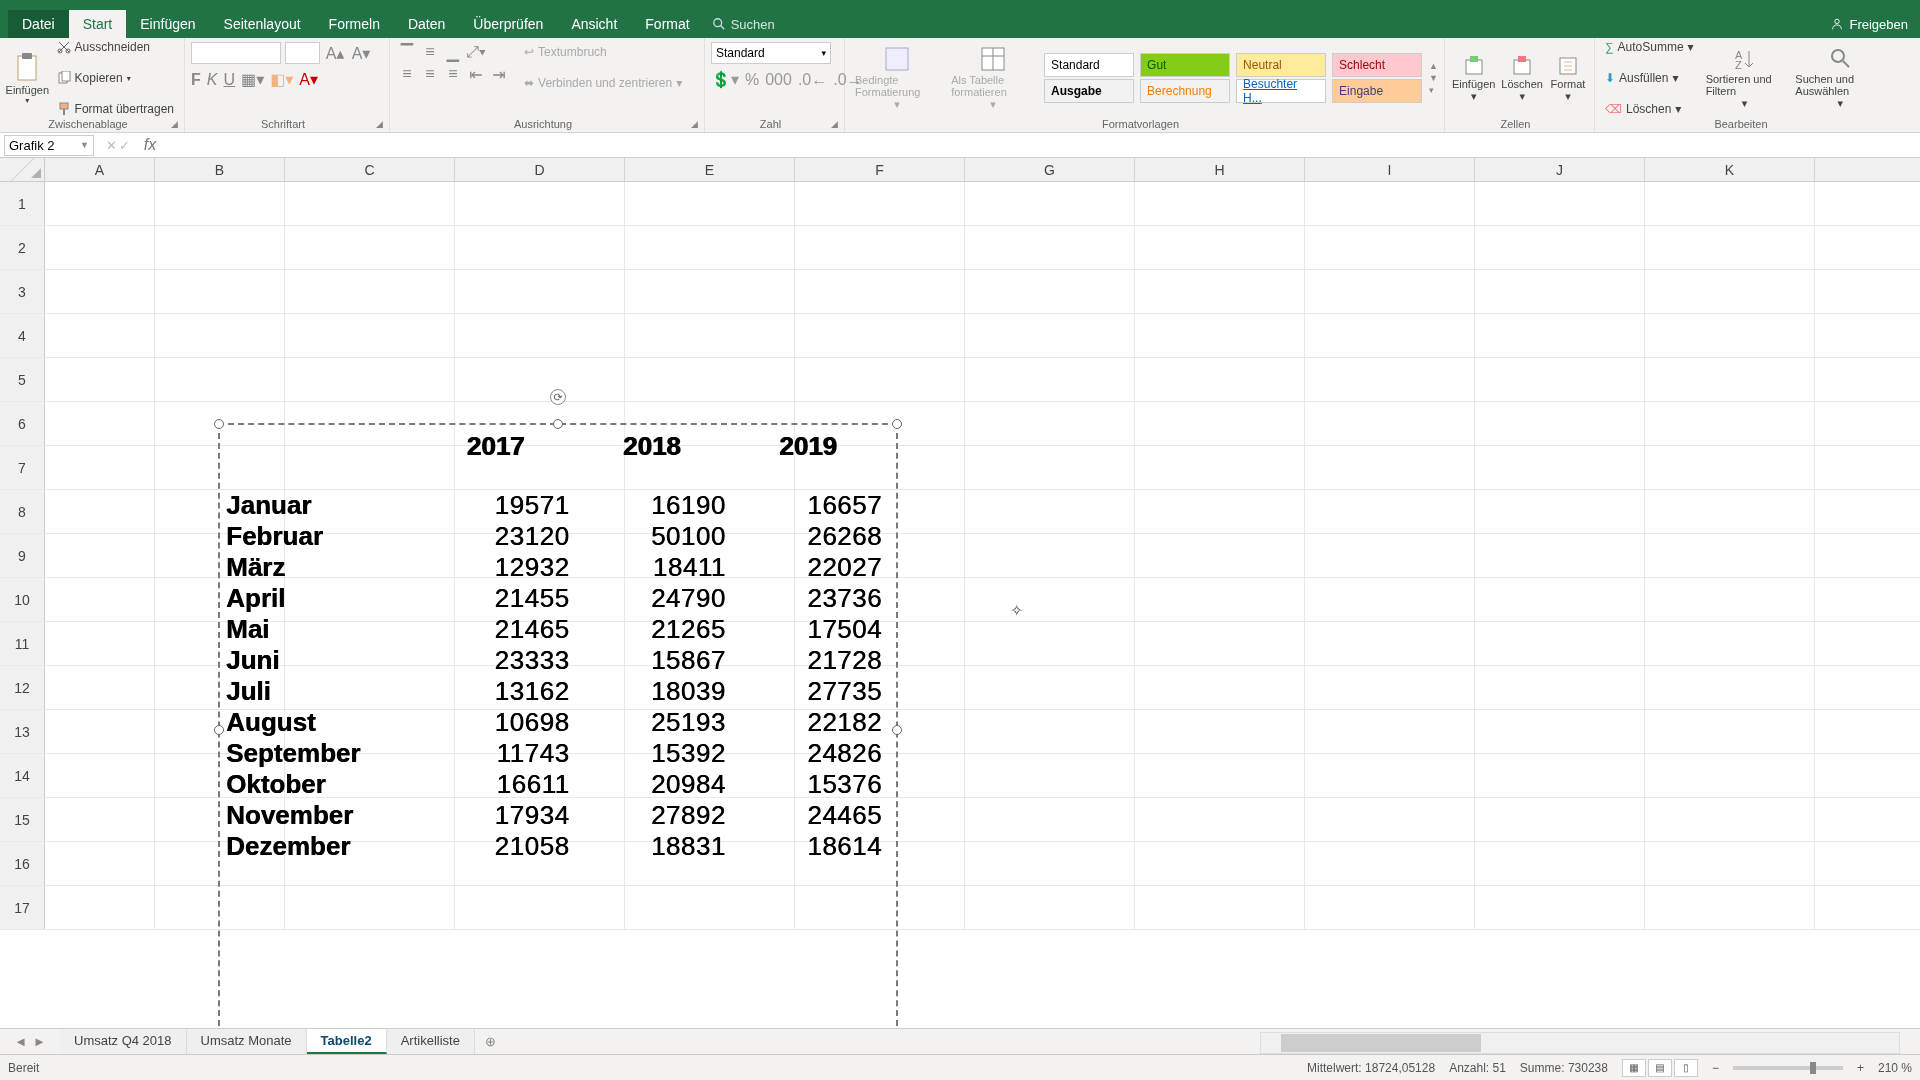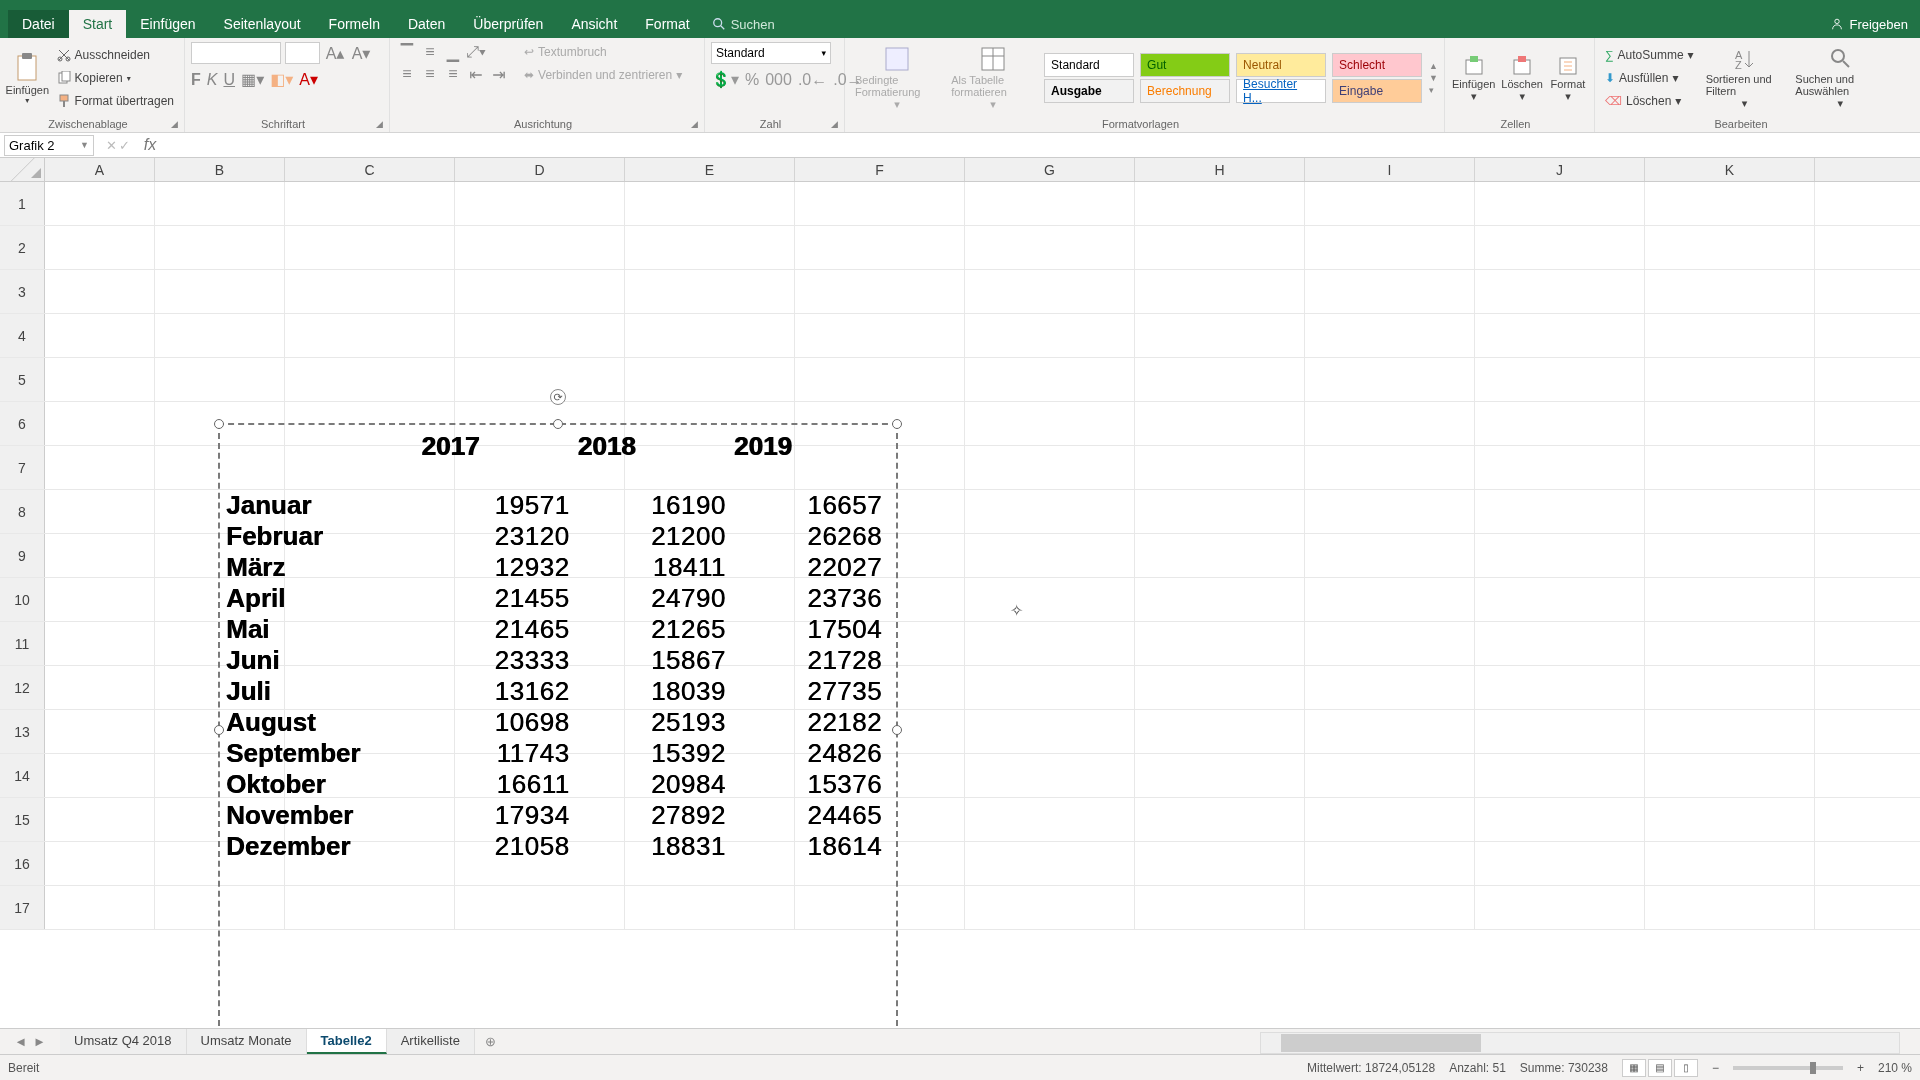--- a/index.html
+++ b/index.html
@@ -17,21 +17,21 @@
 .ribbon-tabs .search-box svg { margin-right: 5px; }
 .ribbon-tabs .spacer { flex: 1; }
 .ribbon-tabs .share { padding: 4px 12px; color: #fff; font-size: 13px; display: flex; align-items: center; gap: 5px; }
 
 
 .ribbon { height: 95px; background: #f3f2f1; border-bottom: 1px solid #d4d4d4; display: flex; }
 .rib-group { border-right: 1px solid #e1e1e1; padding: 4px 6px 2px 6px; display: flex; flex-direction: column; position: relative; }
 .rib-group-label { font-size: 11px; color: #666; text-align: center; position: absolute; bottom: 2px; left: 0; right: 8px; }
 .rib-group-launcher { position: absolute; bottom: 3px; right: 3px; width: 10px; height: 10px; font-size: 9px; color: #888; }
 .rib-row { display: flex; align-items: center; gap: 4px; }
-.rib-col { display: flex; flex-direction: column; gap: 3px; }
+.rib-col { display: flex; flex-direction: column; gap: 11px; }
 .rib-btn-lg { display: flex; flex-direction: column; align-items: center; justify-content: center; padding: 2px 4px; cursor: pointer; font-size: 11px; color: #444; min-width: 40px; }
 .rib-btn-lg svg, .rib-btn-lg .ico { margin-bottom: 2px; }
 .rib-btn-sm { display: flex; align-items: center; gap: 4px; padding: 1px 4px; font-size: 12px; color: #444; cursor: pointer; height: 20px; white-space: nowrap; }
 .rib-btn-sm.disabled, .rib-btn-lg.disabled { color: #aaa; }
 .font-box { width: 90px; height: 22px; border: 1px solid #ccc; background: #fff; font-size: 12px; padding: 0 4px; }
 .size-box { width: 35px; height: 22px; border: 1px solid #ccc; background: #fff; font-size: 12px; padding: 0 4px; }
 .align-row { display: flex; gap: 1px; margin-bottom: 2px; }
 .align-btn { width: 22px; height: 20px; display: flex; align-items: center; justify-content: center; color: #888; }
 .num-combo { width: 120px; height: 22px; border: 1px solid #ccc; background: #fff; font-size: 12px; padding: 2px 4px; display:flex; align-items:center; justify-content:space-between; }
 .style-cell { width: 90px; height: 24px; border: 1px solid #ccc; font-size: 12px; display: flex; align-items: center; padding: 0 6px; margin: 1px; }
@@ -66,21 +66,21 @@
 
 .pic-obj { position: absolute; left: 218px; top: 265px; width: 680px; height: 613px; border: 2px dashed #7a7a7a; background: rgba(255,255,255,0.0); }
 .pic-obj .handle { position: absolute; width: 10px; height: 10px; background: #fff; border: 1px solid #666; border-radius: 50%; }
 .h-tl{top:-6px;left:-6px}.h-tr{top:-6px;right:-6px}.h-bl{bottom:-6px;left:-6px}.h-br{bottom:-6px;right:-6px}
 .h-tm{top:-6px;left:calc(50% - 5px)}.h-bm{bottom:-6px;left:calc(50% - 5px)}
 .h-ml{top:calc(50% - 5px);left:-6px}.h-mr{top:calc(50% - 5px);right:-6px}
 .rot-handle { position: absolute; top:-36px; left: calc(50% - 8px); width:16px; height:16px; border:1px solid #888; border-radius:50%; background:#fff; display:flex; align-items:center; justify-content:center; font-size:11px; color:#555;}
 .pic-table { position: absolute; inset: 6px; font-family: Calibri, sans-serif; }
 .pic-table .hdr { display:flex; font-weight: bold; font-size: 26px; }
 .pic-table .hdr div:first-child { width: 200px; }
-.pic-table .hdr div { width: 160px; text-align: left; padding-right: 8px; text-shadow: 1px 0 currentColor; }
+.pic-table .hdr div { width: 160px; text-align: center; padding-right: 8px; text-shadow: 1px 0 currentColor; }
 .pic-table .drow { display:flex; font-size: 26px; }
 .pic-table .drow .m { width: 200px; font-weight: bold; text-shadow: 0.5px 0 currentColor; }
 .pic-table .drow .v { width: 160px; text-align: right; padding-right: 8px; text-shadow: 0.5px 0 currentColor; letter-spacing: 0.5px; }
 
 .cursor-cross { position: absolute; font-size: 16px; color: #555; }
 
 
 .sheet-tabs { position: absolute; bottom: 26px; left:0; right:0; height: 26px; border-top: 1px solid #ccc; background: #f3f2f1; display:flex; align-items:center; font-size: 13px; }
 .sheet-nav { width: 60px; display:flex; justify-content:center; gap:6px; color:#888; }
 .sheet-tab { padding: 4px 14px; border-right: 1px solid #ddd; background:#efefef; color:#444; cursor:pointer; }
@@ -596,21 +596,21 @@
         <div style="height: 28px;"></div>
         <div class="drow">
           <div class="m">Januar</div>
           <div class="v">19571</div>
           <div class="v">16190</div>
           <div class="v">16657</div>
         </div>
         <div class="drow">
           <div class="m">Februar</div>
           <div class="v">23120</div>
-          <div class="v">21200</div>
+          <div class="v">50100</div>
           <div class="v">26268</div>
         </div>
         <div class="drow">
           <div class="m">März</div>
           <div class="v">12932</div>
           <div class="v">18411</div>
           <div class="v">22027</div>
         </div>
         <div class="drow">
           <div class="m">April</div>

